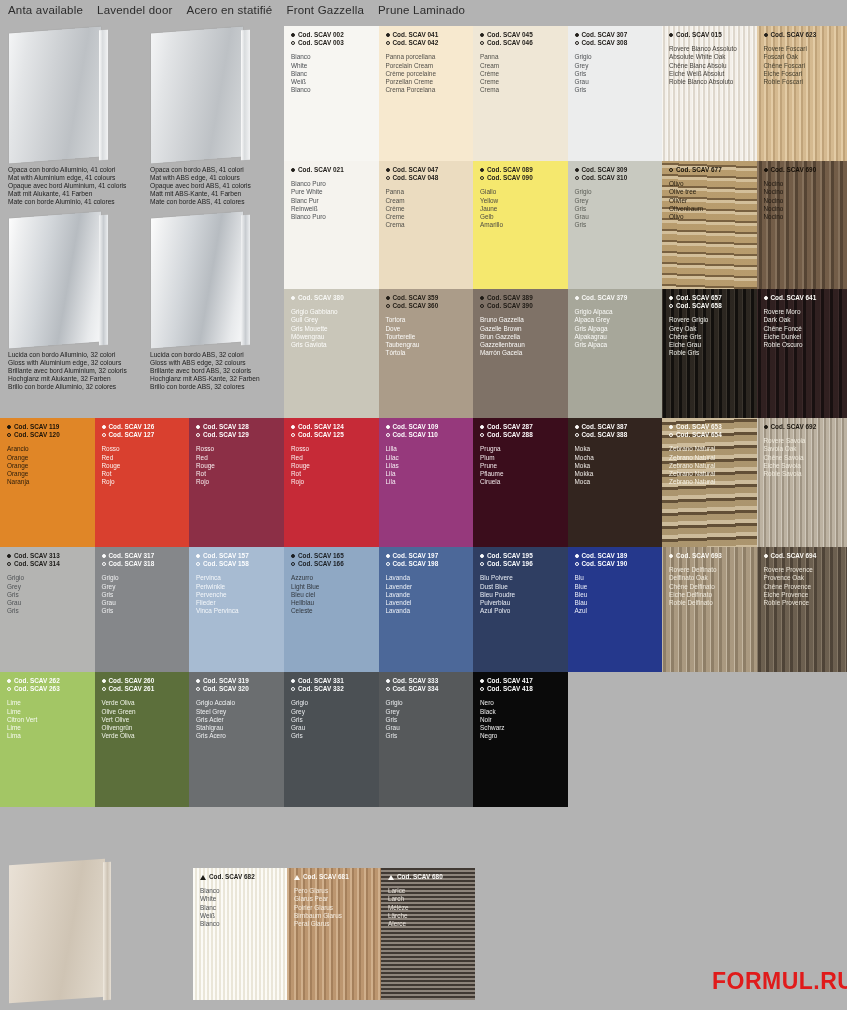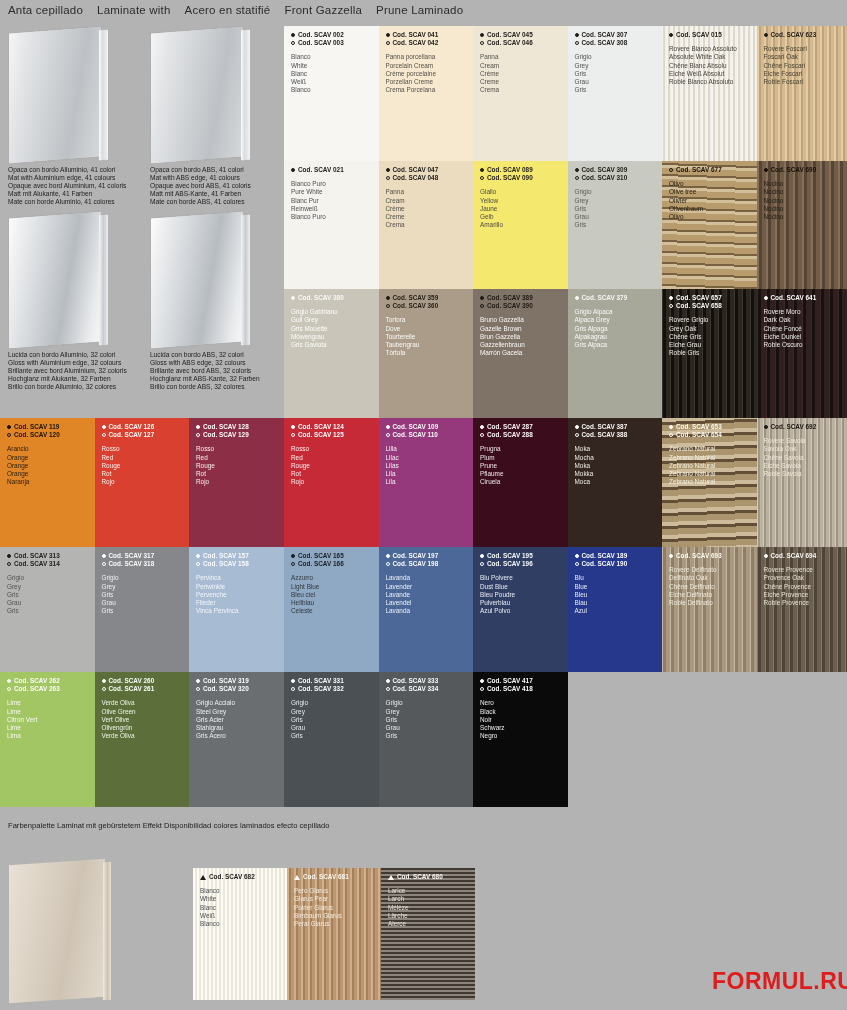--- a/index.html
+++ b/index.html
@@ -104,22 +104,22 @@
     font-size: 23px; font-weight: bold; color: #e01b1b;
     letter-spacing: .5px; font-family: "Liberation Sans", sans-serif;
   }
 </style>
 </head>
 <body>
 
 <div id="page">
 
   <div class="hdr" id="hdr">
-      <span>Anta cepillado</span>
-      <span>Laminate with</span>
+      <span>Anta available</span>
+      <span>Lavendel door</span>
       <span>Acero en statifié</span>
       <span>Front Gazzella</span>
       <span>Prune Laminado</span>
     </div>
 
   <div class="doors" id="doors">
       <div class="doorblock d1">
         <div class="door-img">
           <div class="door-face"></div>
           <div class="door-edge"></div>
@@ -924,21 +924,20 @@
           <div>Nero</div>
           <div>Black</div>
           <div>Noir</div>
           <div>Schwarz</div>
           <div>Negro</div>
         </div>
       </div>
     </div>
 
   <div class="brushed-text" id="brushedText">
-      <div>Farbenpalette Laminat mit gebürstetem Effekt   Disponibilidad colores laminados efecto cepillado</div>
     </div>
 
   <div class="brushed-door">
     <div class="bd-face"></div>
     <div class="bd-edge"></div>
   </div>
 
   <div class="grid" id="brushedGrid">
       <div class="sw" style="left: 193px; top: 868px; width: 94px; height: 132px; background: repeating-linear-gradient(90deg, rgba(255, 255, 255, 0.6) 0px, rgba(255, 255, 255, 0.6) 2px, rgba(205, 198, 180, 0.3) 2px, rgba(205, 198, 180, 0.3) 4px) rgb(247, 244, 232);">
         <div class="codes">

